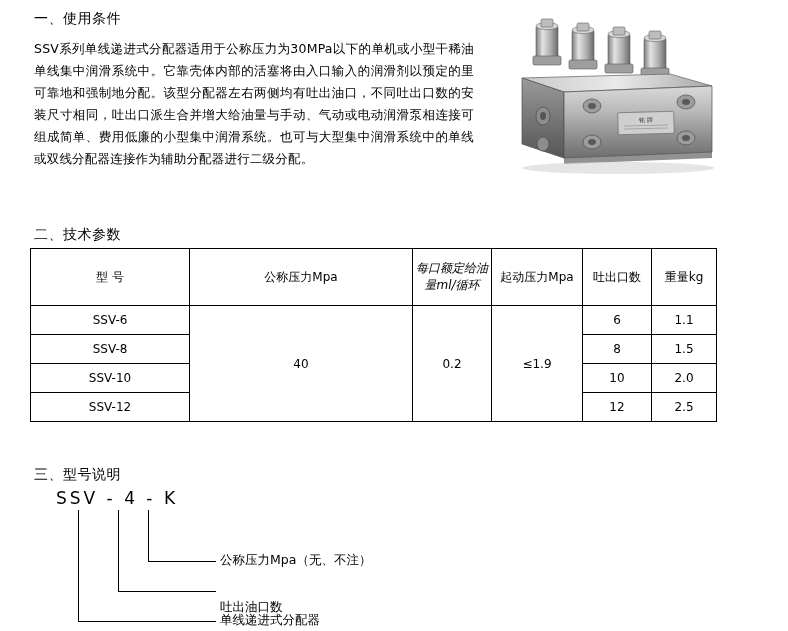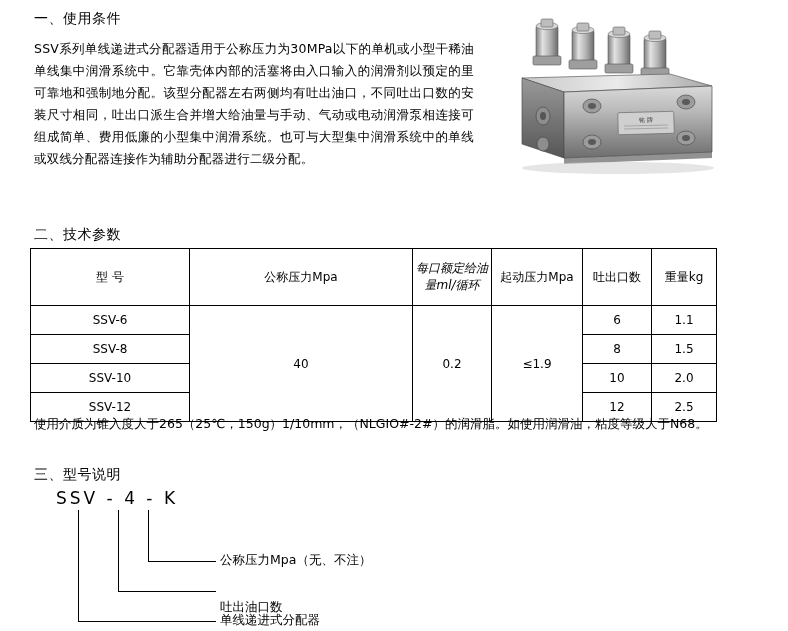--- a/index.html
+++ b/index.html
@@ -254,21 +254,20 @@
         <td>2.0</td>
       </tr>
       <tr>
         <td>SSV-12</td>
         <td>12</td>
         <td>2.5</td>
       </tr>
     </tbody>
   </table>
 
-  <div class="table-note">使用介质为锥入度大于265（25℃，150g）1/10mm，（NLGIO#-2#）的润滑脂。如使用润滑油，粘度等级大于N68。</div>
 
   <div class="section-head" style="left:34px; top:466px;">三、型号说明</div>
 
   <div class="code-area">
 
     <div class="code-text">SSV - 4 - K</div>
 
     <div class="leader leader-v" style="left:148px; top:22px; height:52px;"></div>
     <div class="leader leader-h" style="left:148px; top:73px; width:68px;"></div>
     <div class="code-label" style="left:220px; top:64px;">公称压力Mpa（无、不注）</div>

